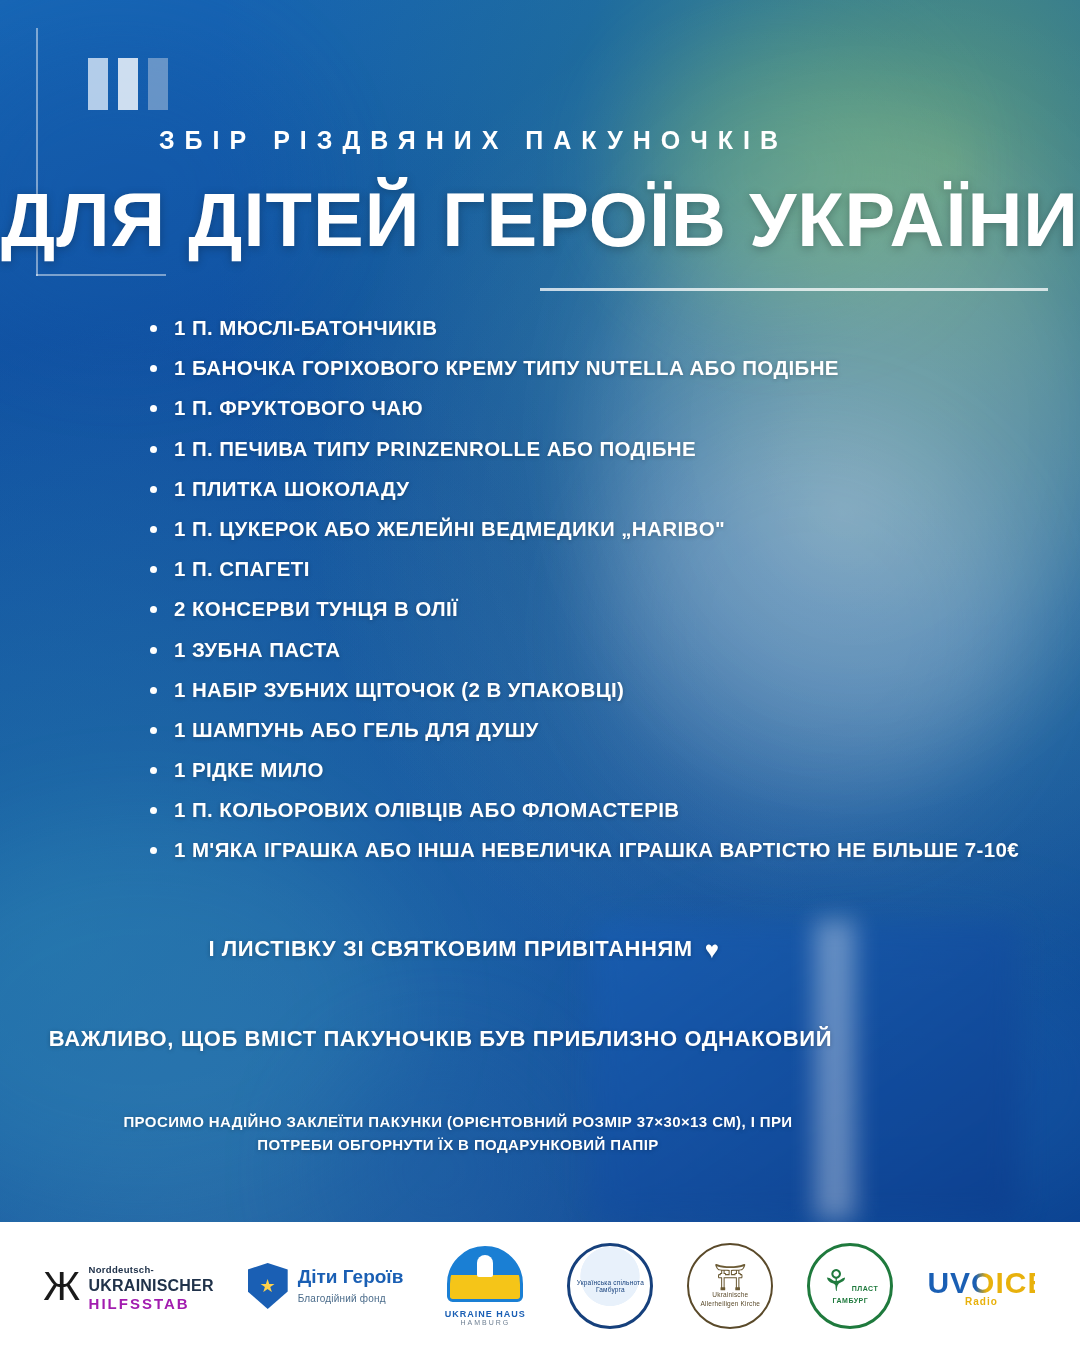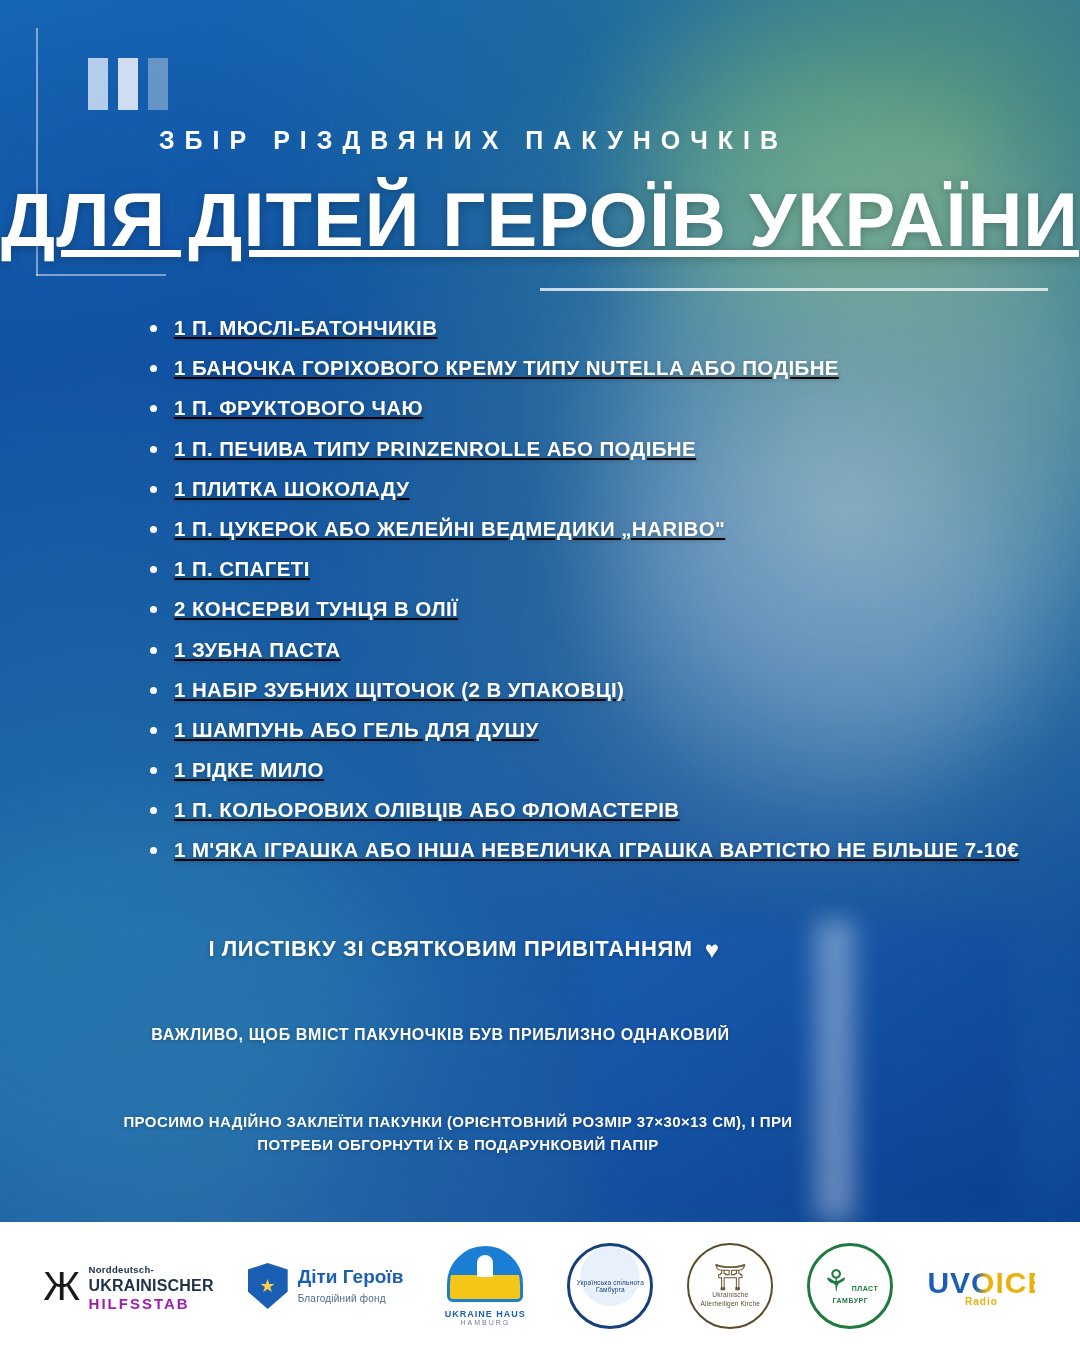--- a/index.html
+++ b/index.html
@@ -76,31 +76,29 @@
   .title {
     position:absolute; top:182px; left:0; width:1080px;
     text-align:center;
     color:#ffffff;
     font-size:76px;
     line-height:1;
     font-weight:bold;
     letter-spacing:1px;
     text-transform:uppercase;
     text-shadow:0 2px 10px rgba(0,0,0,.25);
-    text-decoration:underline;
   }
   .title-rule {
     position:absolute; top:288px; left:540px; width:508px; height:3px;
     background:rgba(255,255,255,.75);
   }
 
   .list {
     position:absolute; top:316px; left:148px; width:880px;
     list-style:none;
-    text-decoration:underline;
   }
   .list li {
     position:relative;
     color:#ffffff;
     font-size:20.5px;
     font-weight:bold;
     letter-spacing:.4px;
     text-transform:uppercase;
     padding-left:26px;
     margin-bottom:16.2px;
@@ -123,21 +121,21 @@
     letter-spacing:.6px;
     text-transform:uppercase;
     text-shadow:0 1px 4px rgba(0,0,0,.25);
   }
   .heart { font-size:24px; margin-left:12px; vertical-align:-2px; }
 
   .note-equal {
     position:absolute; top:1026px; left:0; width:860px;
     text-align:center;
     color:#ffffff;
-    font-size:16px;
+    font-size:22px;
     font-weight:bold;
     letter-spacing:.6px;
     text-transform:uppercase;
     text-shadow:0 1px 4px rgba(0,0,0,.25);
     padding-left:21px;
   }
 
   .note-pack {
     position:absolute; top:1110px; left:0; width:916px;
     text-align:center;

